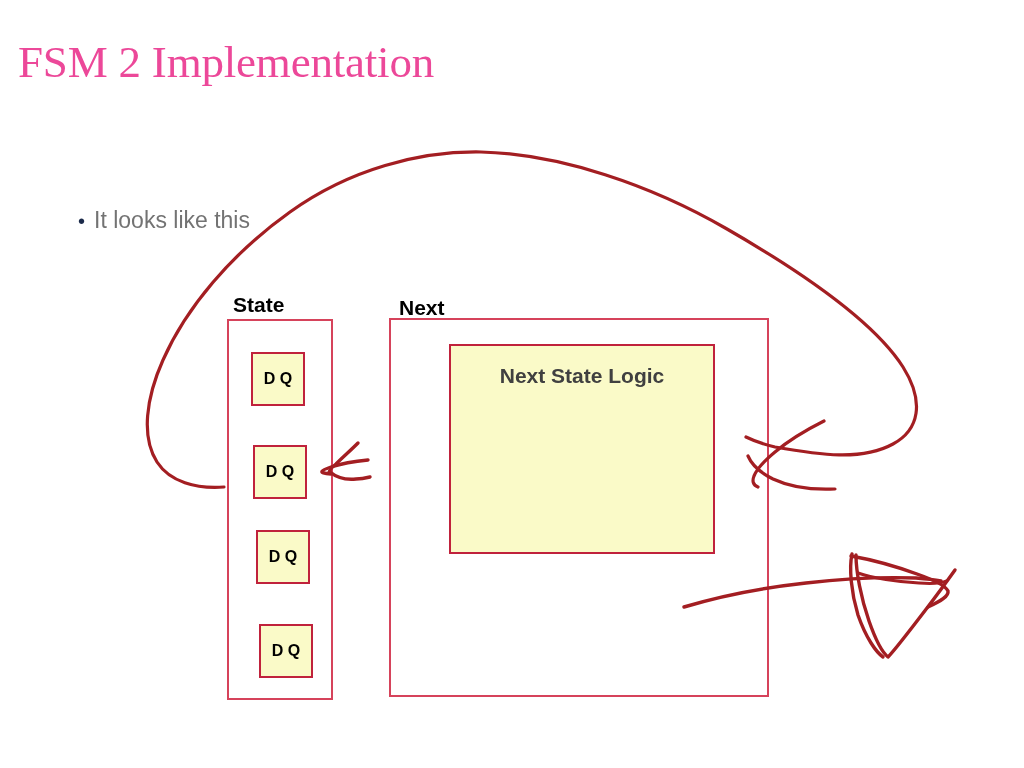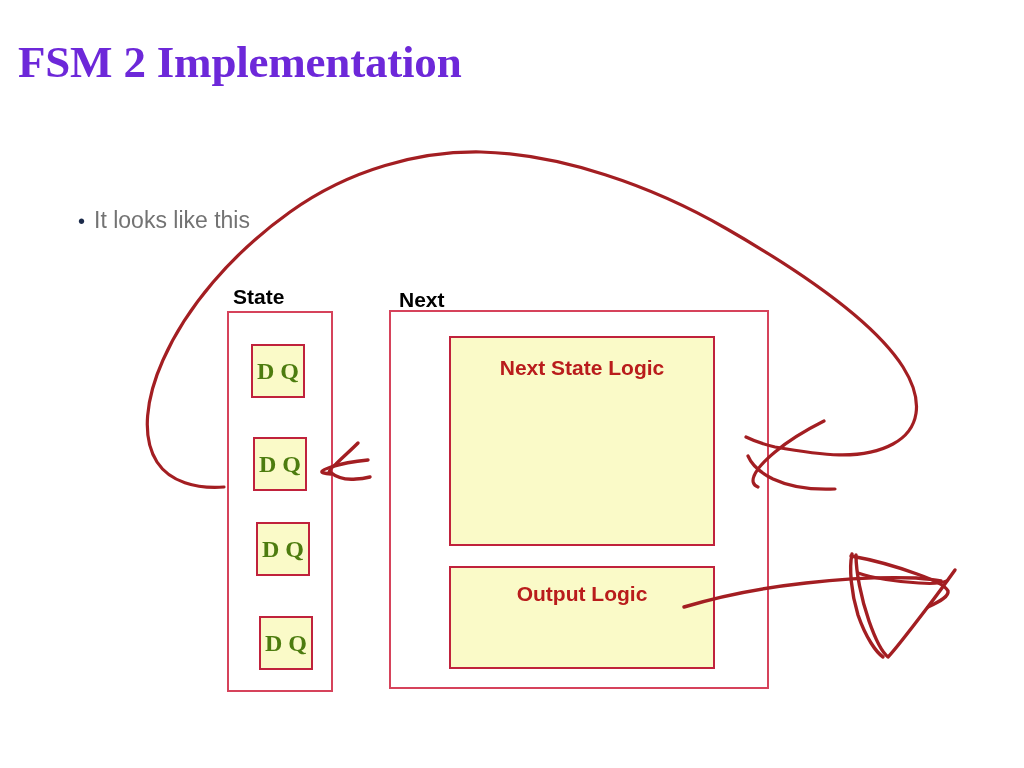--- a/index.html
+++ b/index.html
@@ -19,24 +19,24 @@
     left: 0; top: 0;
     width: 1024px;
     height: 768px;
     background: #ffffff;
   }
   .slide-title {
     position: absolute;
     left: 18px;
     top: 36px;
     font-family: "Liberation Serif", serif;
-    font-weight: bold;
+    font-weight: normal;
     font-size: 45px;
     letter-spacing: -0.2px;
-    color: #6d28d9;
+    color: #ec4899;
     white-space: nowrap;
   }
   .bullet-row {
     position: absolute;
     left: 78px;
     top: 207px;
     display: flex;
     align-items: baseline;
     gap: 9px;
   }
@@ -45,21 +45,21 @@
     line-height: 1;
     color: #1b2a4a;
   }
   .bullet-text {
     font-size: 23px;
     color: #737373;
     white-space: nowrap;
   }
   .diagram-layer {
     position: absolute;
-    left: 0; top: 4px;
+    left: 0; top: 12px;
     width: 1024px;
     height: 553px;
   }
   .ink-layer {
     position: absolute;
     left: 0; top: 0;
     width: 1024px;
     height: 768px;
     pointer-events: none;
   }
@@ -88,24 +88,24 @@
     border: 2px solid #c0223c;
     box-sizing: border-box;
     display: flex;
     justify-content: center;
   }
   .yellow-box.center-label { align-items: center; }
   .yellow-box.top-label { align-items: flex-start; }
   .box-label {
     font-size: 21px;
     font-weight: bold;
-    color: #b91c1c;
-    white-space: nowrap;
-  }
-  .dq-label { font-size: 24px; font-weight: bold; color: #4d7c0f; font-family: Liberation Serif, serif; }
+    color: #404040;
+    white-space: nowrap;
+  }
+  .dq-label { font-size: 16px; font-weight: bold; color: #000000; }
 
   #dq-0 { left: 251px; top: 340px; width: 54px; height: 54px; }
   #dq-1 { left: 253px; top: 433px; width: 54px; height: 54px; }
   #dq-2 { left: 256px; top: 518px; width: 54px; height: 54px; }
   #dq-3 { left: 259px; top: 612px; width: 54px; height: 54px; }
 
   #next-state-logic-box {
     left: 449px; top: 332px; width: 266px; height: 210px;
     padding-top: 18px;
   }
@@ -144,23 +144,20 @@
       <span class="dq-label">D Q</span>
     </div>
     <div class="yellow-box center-label" id="dq-3">
       <span class="dq-label">D Q</span>
     </div>
 
     <div class="yellow-box top-label" id="next-state-logic-box">
       <span class="box-label">Next State Logic</span>
     </div>
 
-    <div class="yellow-box top-label" id="output-logic-box">
-      <span class="box-label">Output Logic</span>
-    </div>
 
   </div>
 
   <svg class="ink-layer" viewBox="0 0 1024 768">
     <g fill="none" stroke="#a31e22" stroke-linecap="round" stroke-linejoin="round">
 
       <path stroke-width="3.2" d="M 224 487
                C 196 489, 170 482, 157 462
                C 141 437, 146 398, 163 360
                C 186 308, 231 254, 290 212

